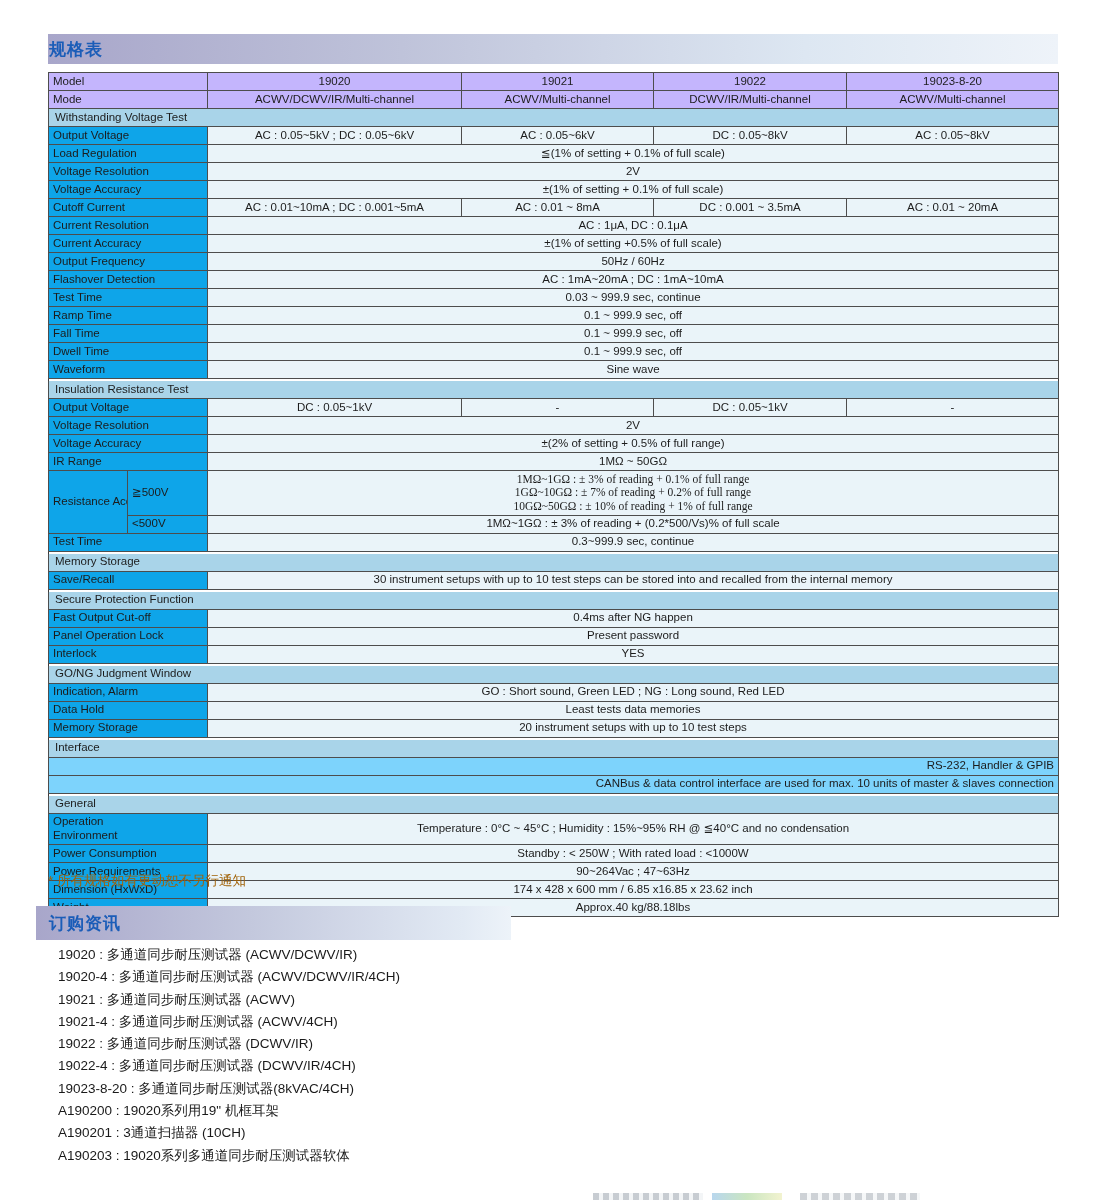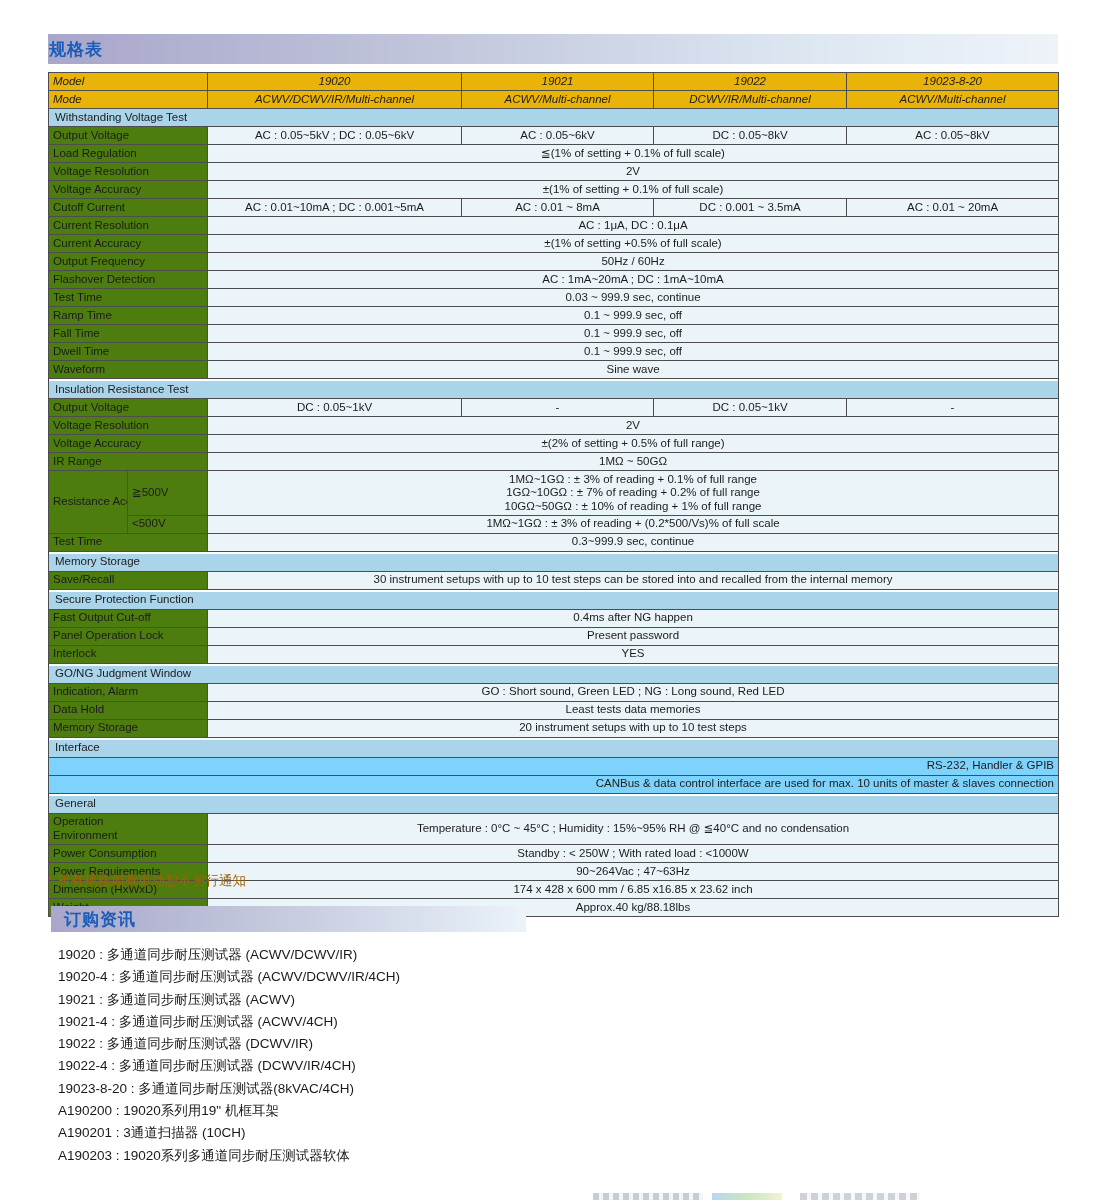--- a/index.html
+++ b/index.html
@@ -8,46 +8,46 @@
     background:#ffffff;
     font-family:"Liberation Sans","DejaVu Sans",sans-serif;
     color:#1c1c1c;
   }
   .spec-bar{
     position:absolute;left:48px;top:34px;width:1010px;height:30px;
     background:linear-gradient(90deg,#a8a6ca 0%,#bfc3da 35%,#dde7f2 75%,#eef3f9 100%);
     display:flex;align-items:center;box-sizing:border-box;padding-left:1px;
   }
   .order-bar{
-    position:absolute;left:51px;top:906px;width:475px;height:26px;
+    position:absolute;left:36px;top:906px;width:475px;height:34px;
     background:linear-gradient(90deg,#a8a6ca 0%,#c3c8dd 45%,#e2eaf4 90%,#edf3f9 100%);
     display:flex;align-items:center;box-sizing:border-box;padding-left:13px;
   }
   .bar-title{color:#1b5db8;font-size:17px;font-weight:bold;letter-spacing:1px;}
   table.spec{
     position:absolute;left:48px;top:72px;width:1010px;
     border-collapse:collapse;table-layout:fixed;
     border:1.5px solid #3a3a3a;
   }
   table.spec td{
     border:1px solid #4d4d4d;
     font-size:11.5px;line-height:1.18;
     padding:1.5px 4px;
     overflow:hidden;white-space:nowrap;
     height:14px;vertical-align:middle;
   }
-  td.lbl{background:#4d7c0f;text-align:left;}
+  td.lbl{background:#0ea5e9;text-align:left;}
   td.val{background:#eaf4f9;text-align:center;}
   td.full{background:#7dd3fc;text-align:right;}
-  tr.hdr td{background:#eab308;text-align:center;font-style:italic;}
+  tr.hdr td{background:#c4b5fd;text-align:center;}
   tr.hdr td:first-child{text-align:left;}
   tr.sec td{background:#a9d4e9;text-align:left;border-top:none;padding-left:6px;}
   tr.gap td{border:none;background:#ffffff;height:2px;padding:0;line-height:0;}
   td.ra-main{white-space:normal;}
-  td.multi{white-space:normal;}
+  td.multi{white-space:normal;font-family:Liberation Serif, serif;}
   .note{
     position:absolute;left:48px;top:872px;font-size:13.5px;color:#a16207;
   }
   .order-list{
     position:absolute;left:58px;top:944px;font-size:13.5px;line-height:22.3px;color:#1a1a1a;
   }
   .order-list div{white-space:nowrap;}
   
   .cut{position:absolute;top:1193px;height:7px;opacity:0.55;}
   .cut-a{left:593px;width:110px;background:repeating-linear-gradient(90deg,#9aa3ad 0 6px,#e9edf0 6px 10px);}

